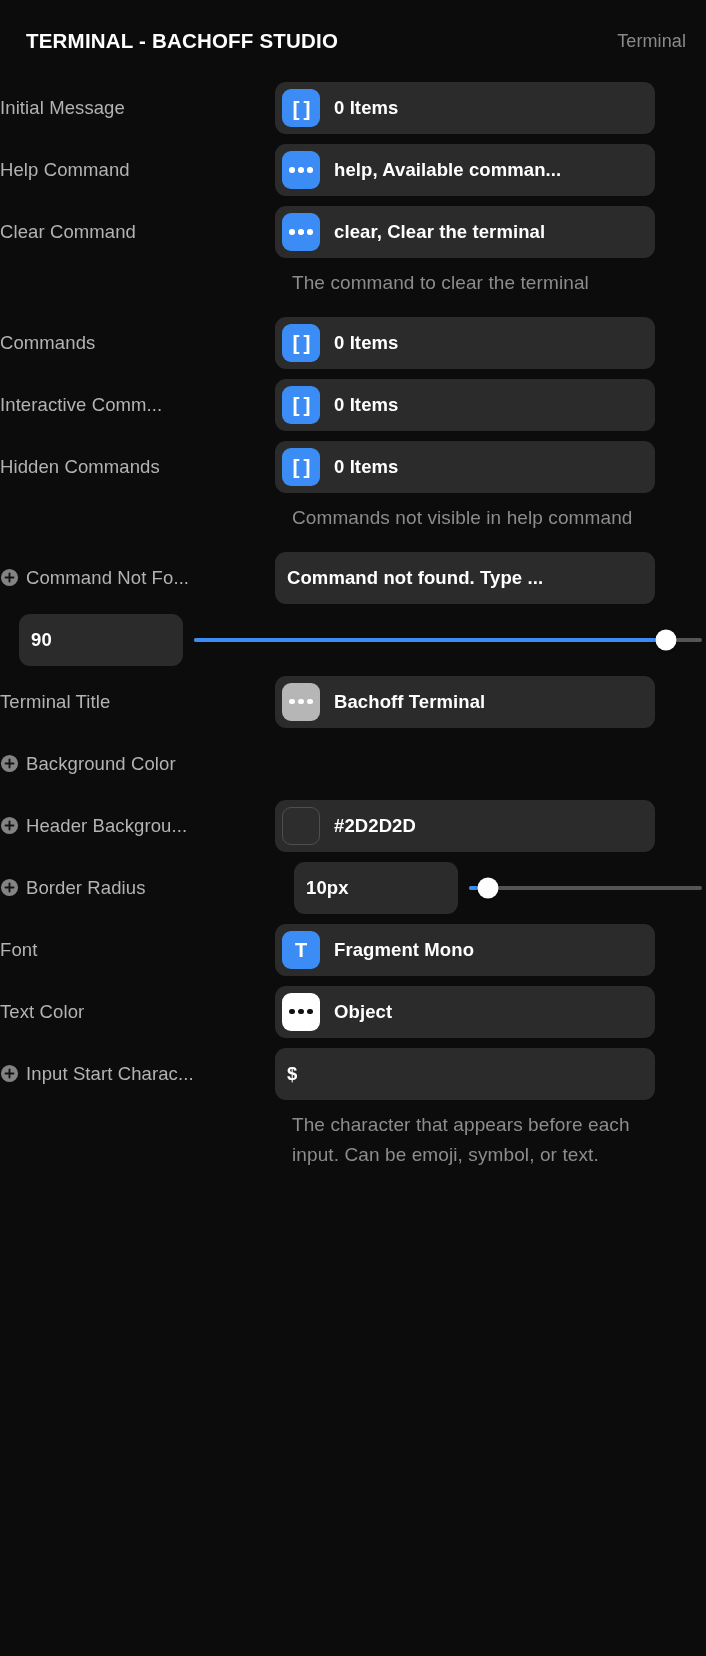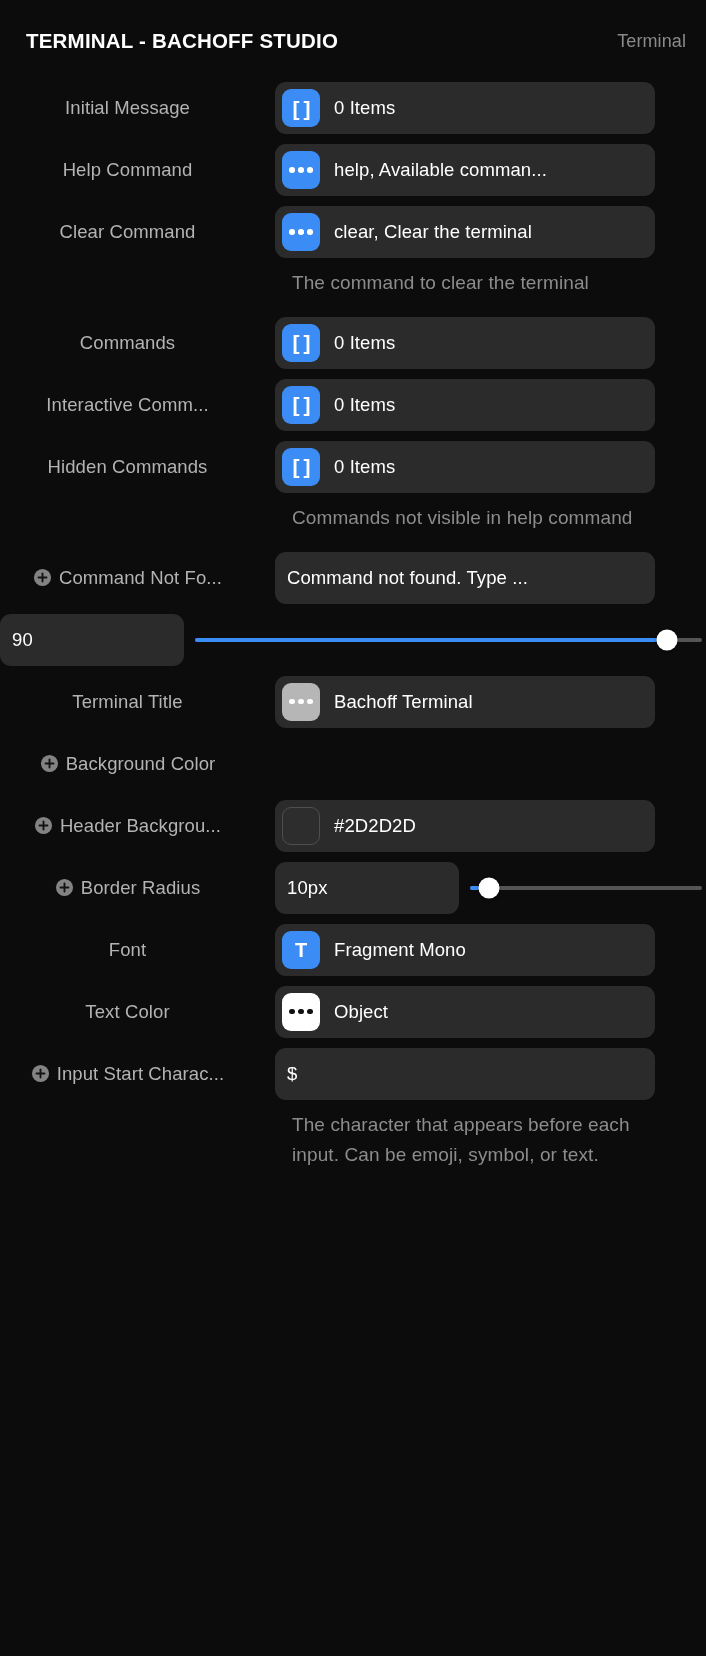--- a/index.html
+++ b/index.html
@@ -45,21 +45,21 @@
     margin-bottom:10px;
     position:relative;
   }
   .row.tight { margin-bottom:10px; }
 
   .lbl-col {
     width:275px;
     flex:0 0 275px;
     display:flex;
     align-items:center;
-    justify-content:center;
+    justify-content:flex-start;
     padding-right:20px;
     gap:7px;
     overflow:hidden;
   }
   .lbl {
     font-size:18.5px;
     color:#b3b3b3;
     white-space:nowrap;
     letter-spacing:0.1px;
   }
@@ -83,21 +83,21 @@
   .field {
     background:#2b2b2b;
     border-radius:11px;
     height:52px;
     display:flex;
     align-items:center;
     min-width:0;
     position:relative;
   }
   .field.full { width:380px; }
-  .field.short { width:184px; }
+  .field.short { width:164px;margin-left:19px; }
 
   
   .chip {
     flex:0 0 auto;
     width:38px; height:38px;
     border-radius:9px;
     margin-left:7px;
     display:flex;
     align-items:center;
     justify-content:center;
@@ -138,20 +138,21 @@
 
   .fval {
     font-size:18.5px;
     color:#ffffff;
     white-space:nowrap;
     overflow:hidden;
     text-overflow:clip;
     padding-left:14px;
     padding-right:8px;
     letter-spacing:0.1px;
+    font-weight:bold;
   }
   .field.plain .fval { padding-left:12px; }
 
   
   .slider {
     flex:1 1 auto;
     height:52px;
     display:flex;
     align-items:center;
     position:relative;

